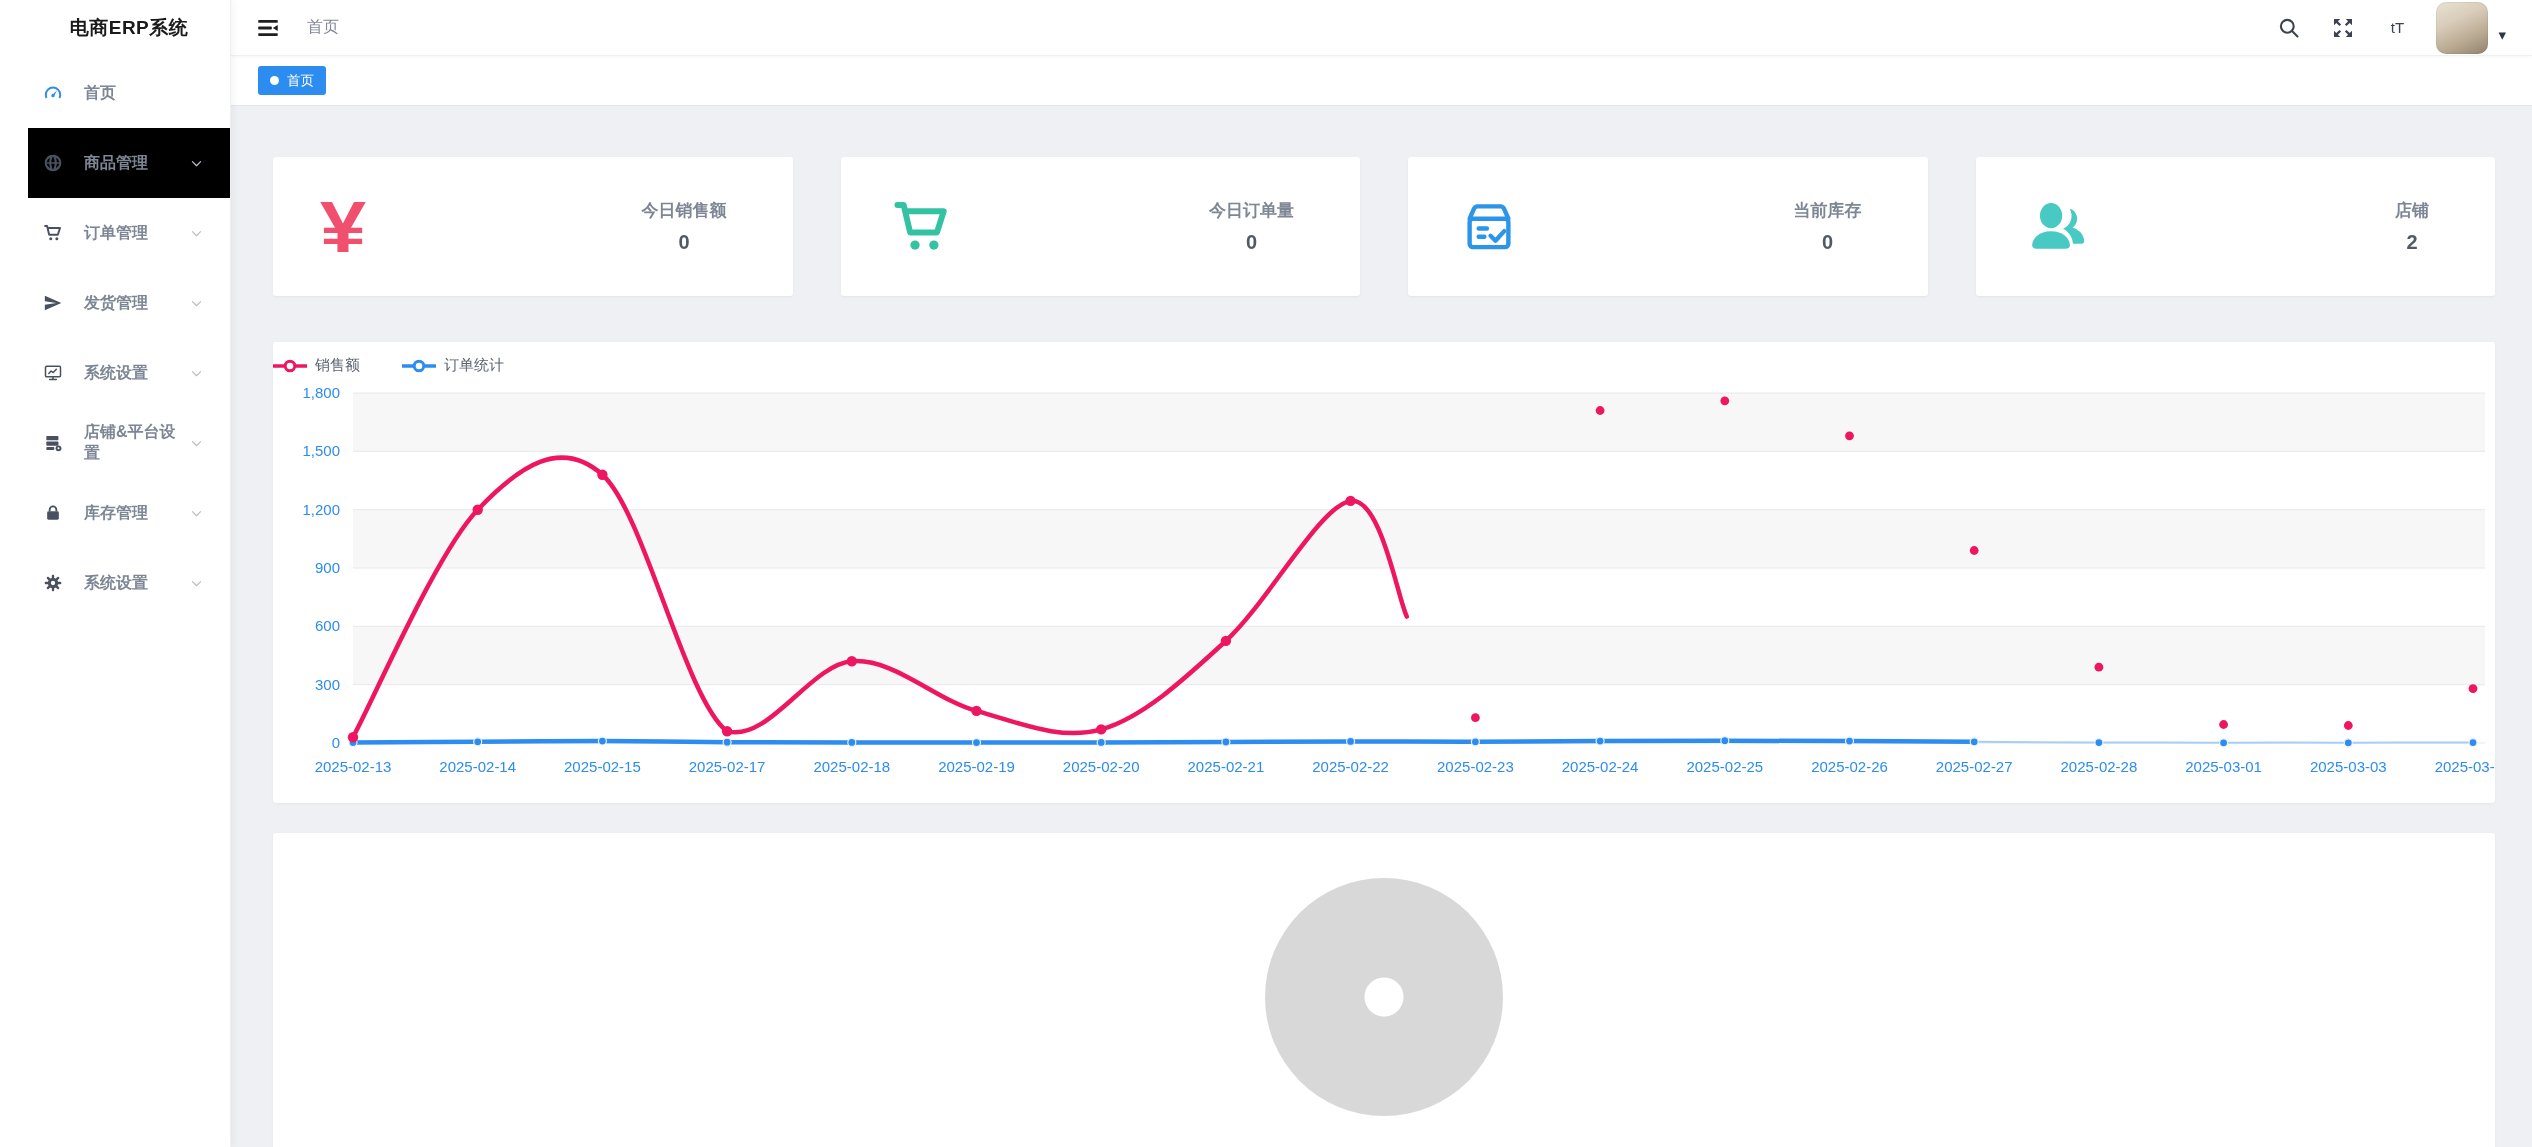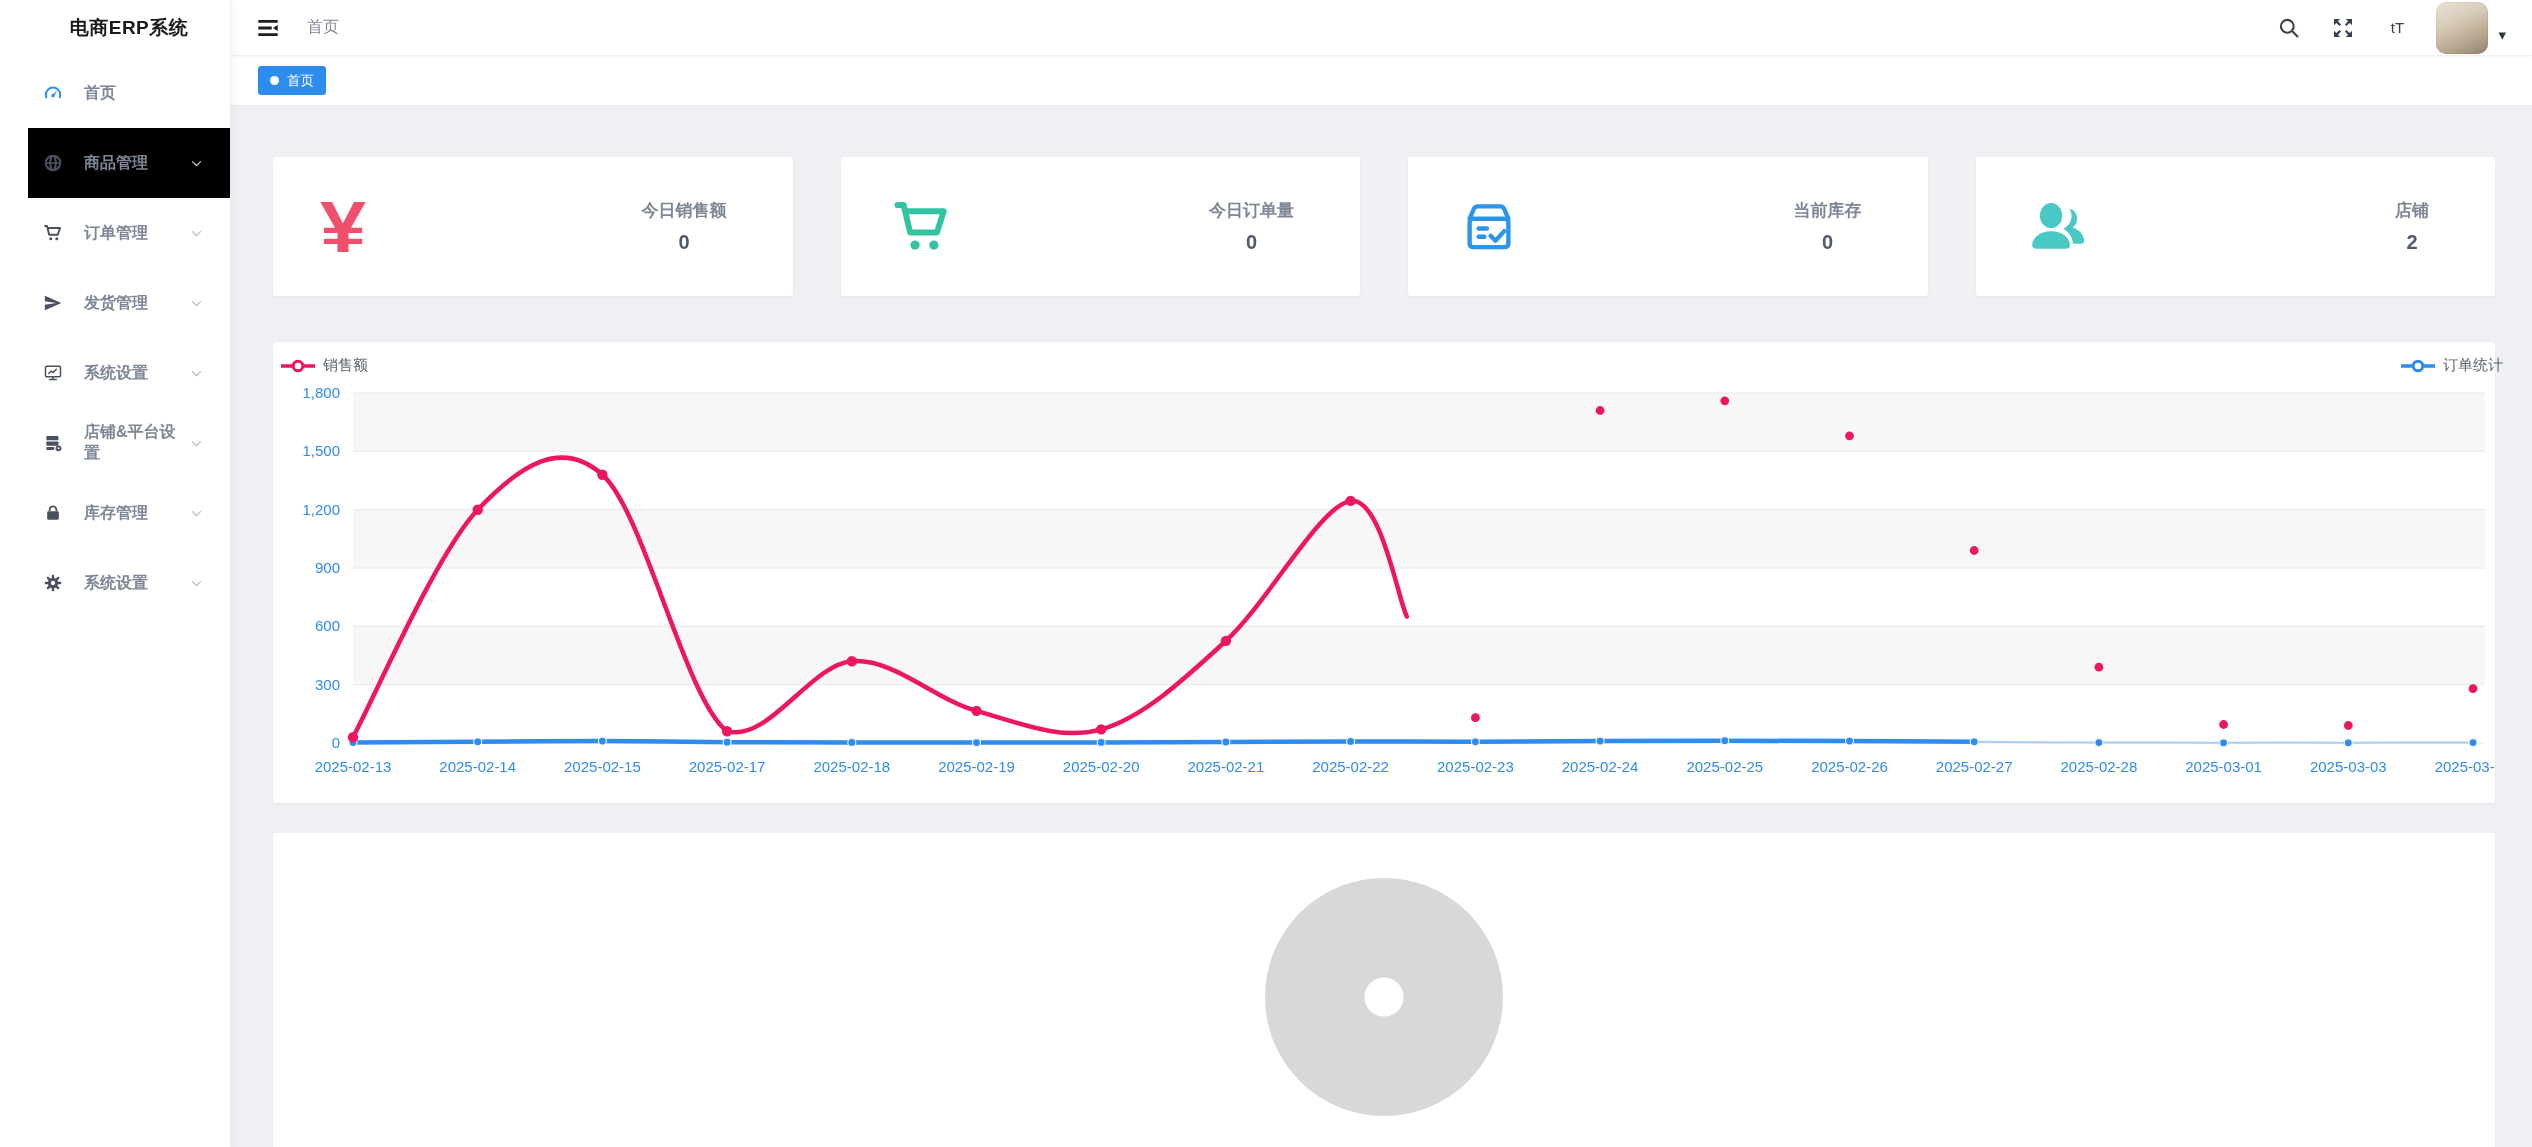--- a/index.html
+++ b/index.html
@@ -54,21 +54,21 @@
     padding:0 66px 0 50px; }
   .stat-icon { width:80px; display:flex; align-items:center; justify-content:flex-start; }
   .stat-icon svg { width:62px; height:62px; }
   .yen { font-size:72px; font-weight:bold; line-height:62px; transform:scaleX(1.15); display:inline-block; }
   .stat-meta { margin-left:auto; text-align:center; }
   .s-label { font-size:17px; font-weight:bold; color:#7d8694; }
   .s-value { font-size:20px; font-weight:bold; color:#525a66; margin-top:9px; }
 
   .chart-card { margin-top:46px; height:461px; background:#fff; border-radius:3px;
     box-shadow:0 1px 3px rgba(0,0,0,.05); position:relative; }
-  .legend { position:absolute; top:14px; left:8px; width:100%; display:flex; justify-content:space-between;
+  .legend { position:absolute; top:14px; left:0; width:100%; display:flex; justify-content:flex-start;
     gap:42px; z-index:2; }
   .legend-item { display:inline-flex; align-items:center; gap:8px; cursor:pointer; }
   .legend-item span { font-size:15px; color:#5c6470; }
   #line-chart { position:absolute; left:0; top:0; }
 
   .pie-card { margin-top:30px; height:460px; background:#fff; border-radius:3px;
     box-shadow:0 1px 3px rgba(0,0,0,.05); position:relative; }
   .donut { position:absolute; left:50%; top:45px; transform:translateX(-50%);
     width:238px; height:238px; border-radius:50%;
     background:radial-gradient(circle closest-side,#ffffff 0 19px,#d8d8d8 20px 100%); }

